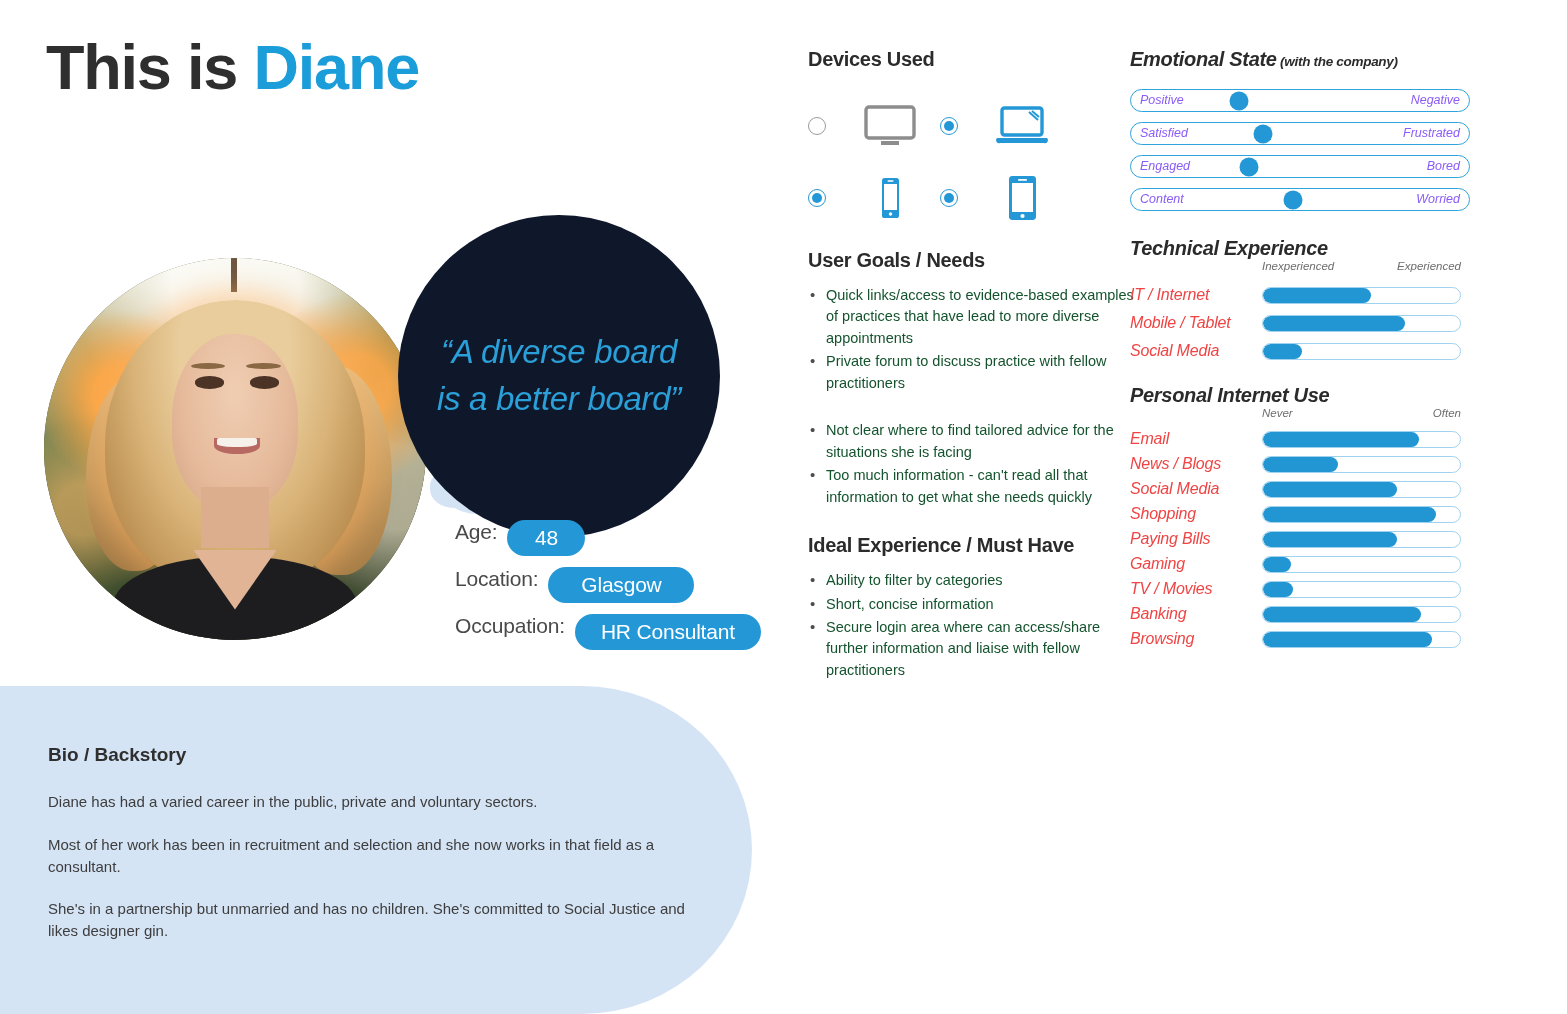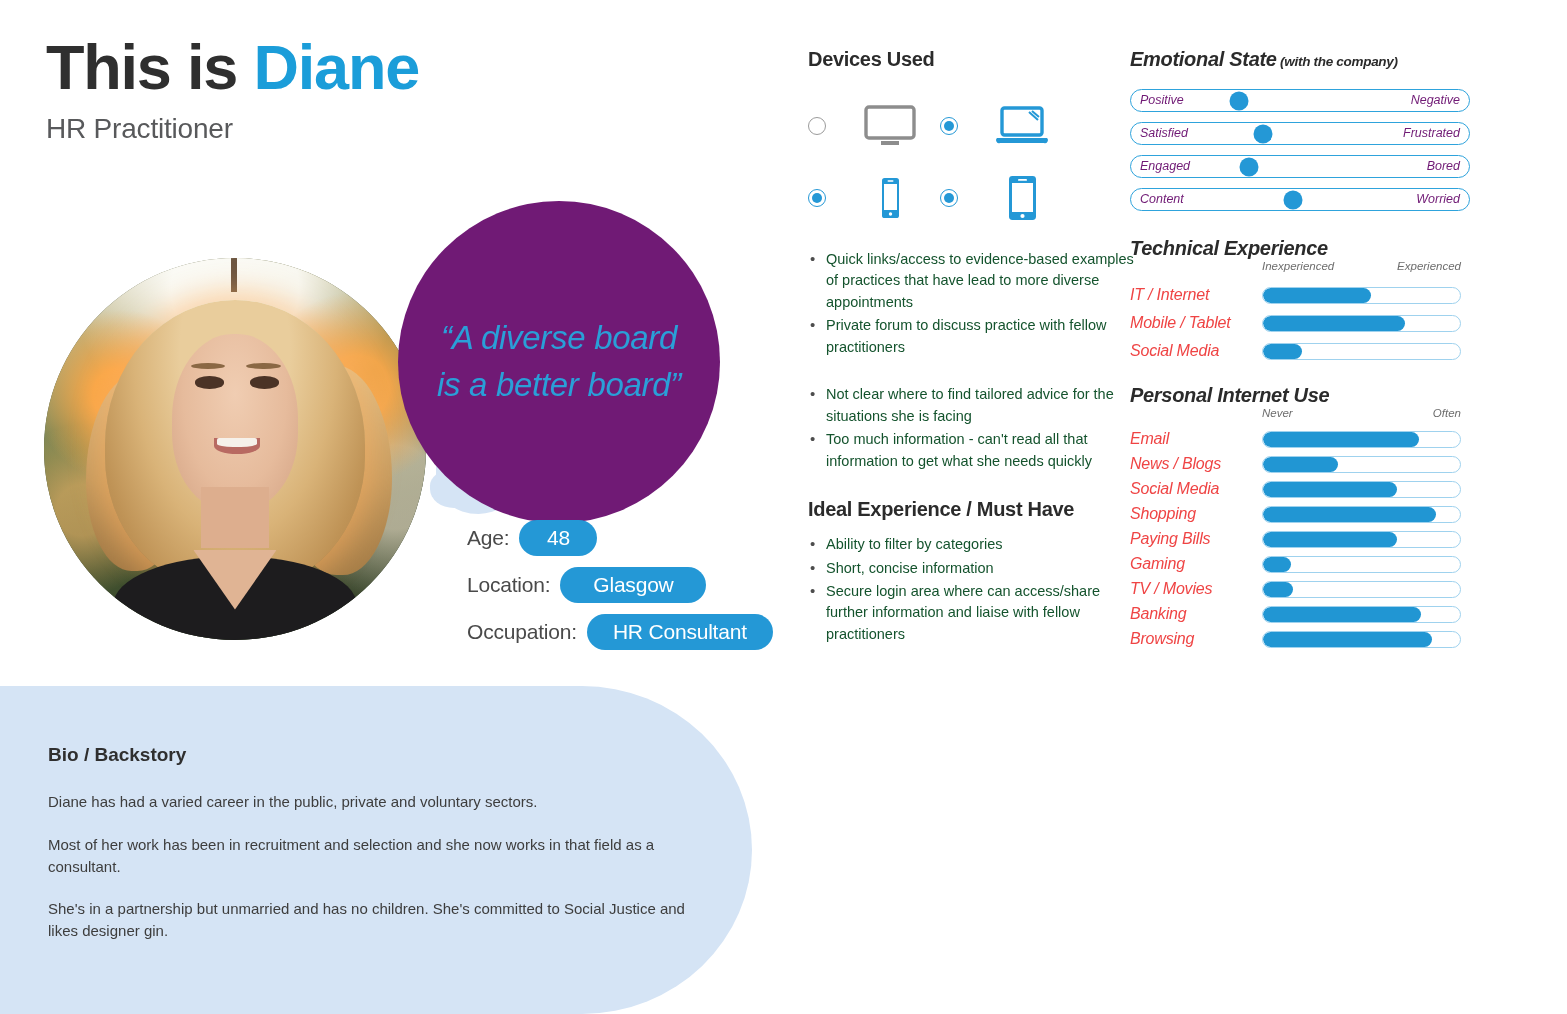--- a/index.html
+++ b/index.html
@@ -97,41 +97,41 @@
     transform:translateX(-50%); background:#e0b494;
     clip-path:polygon(50% 100%, 0 0, 100% 0);
   }
   .ph-stem{
     position:absolute; left:49%; top:0; width:1.6%; height:9%;
     background:#6d5641;
   }
 
   
   .bubble{
-    position:absolute; left:398px; top:201px; width:322px; height:322px;
-    background:#701a75; border-radius:50%;
+    position:absolute; left:398px; top:215px; width:322px; height:322px;
+    background:#0f172a; border-radius:50%;
     display:flex; align-items:center; justify-content:center;
   }
   .bubble-tail{
     position:absolute; left:436px; top:452px; width:78px; height:62px;
     background:#d5e4f5; border-radius:0 0 50% 60%;
   }
   .bubble-tail2{
     position:absolute; left:430px; top:470px; width:48px; height:38px;
     background:#d5e4f5; border-radius:50% 0 60% 60%;
   }
   .bubble .q{
     position:relative; z-index:3; width:250px; text-align:center;
     font-size:33px; line-height:1.42; font-style:italic; color:#2a9fd8;
     letter-spacing:-0.3px;
   }
 
   
   .demo{ position:absolute; left:455px; top:520px; width:330px; }
-  .demo-row{ display:flex; align-items:center; margin-bottom:11px;margin-left:12px; }
+  .demo-row{ display:flex; align-items:flex-start; margin-bottom:11px; }
   .demo-lab{
     font-size:21px; color:#4a4a4a; white-space:nowrap; letter-spacing:-0.2px;
   }
   .demo-pill{
     margin-left:10px; background:#2498d6; color:#fff; border-radius:22px;
     font-size:21px; padding:6px 0; text-align:center; letter-spacing:-0.2px;
   }
   .demo-row.age   .demo-pill{ width:78px; }
   .demo-row.occ   .demo-pill{ width:186px; }
   .demo-row.loc   .demo-pill{ width:146px; }
@@ -175,21 +175,21 @@
   
   .col3{ position:absolute; left:1130px; top:48px; width:340px;font-style:italic; }
   .sec-h .sub{ font-size:13.5px; font-weight:bold; }
 
   .emo{ margin-top:18px; }
   .emo-row{
     position:relative; height:23px; margin-bottom:10px;
     border:1.3px solid #2ea3dc; border-radius:12px; background:#fff;
   }
   .emo-row .lft,.emo-row .rgt{
-    position:absolute; top:3px; font-size:12.5px; color:#701a75;
+    position:absolute; top:3px; font-size:12.5px; color:#8b5cf6;
   }
   .emo-row .lft{ left:9px; }
   .emo-row .rgt{ right:9px; }
   .emo-thumb{
     position:absolute; top:50%; width:19px; height:19px; border-radius:50%;
     background:#2498d6; transform:translate(-50%,-50%);
   }
 
   .tech{ margin-top:26px; }
   .scale-head{ position:relative; height:16px; margin-left:132px; width:199px; }
@@ -207,21 +207,20 @@
   .piu .bar-row{ margin-top:7px; }
   .piu .bar-lab{ font-size:16px; }
 </style>
 </head>
 <body>
 
 <div class="bio-blob"></div>
 
 <div class="hdr">
   <h1><span>This is </span><span class="name">Diane</span></h1>
-  <div class="role">HR Practitioner</div>
 </div>
 
 <div class="portrait">
   <div class="ph-bg"></div>
   <div class="ph-stem"></div>
   <div class="ph-hair-l"></div>
   <div class="ph-hair-r"></div>
   <div class="ph-hair"></div>
   <div class="ph-face"></div>
   <div class="ph-brow l"></div>
@@ -316,20 +315,21 @@
             <rect x="22" y="4" width="9" height="1.8" rx=".9" fill="#fff"></rect>
             <circle cx="26.5" cy="41" r="2.1" fill="#fff"></circle>
           </svg>
         </span>
       </div>
 
     </div>
   </div>
 
   <div class="blk">
+    <div class="sec-h">User Goals / Needs</div>
     <ul>
       <li>Quick links/access to evidence-based examples of practices that have lead to more diverse appointments</li>
       <li>Private forum to discuss practice with fellow practitioners</li>
     </ul>
   </div>
 
   <div class="blk">
     <ul>
       <li>Not clear where to find tailored advice for the situations she is facing</li>
       <li>Too much information - can't read all that information to get what she needs quickly</li>

